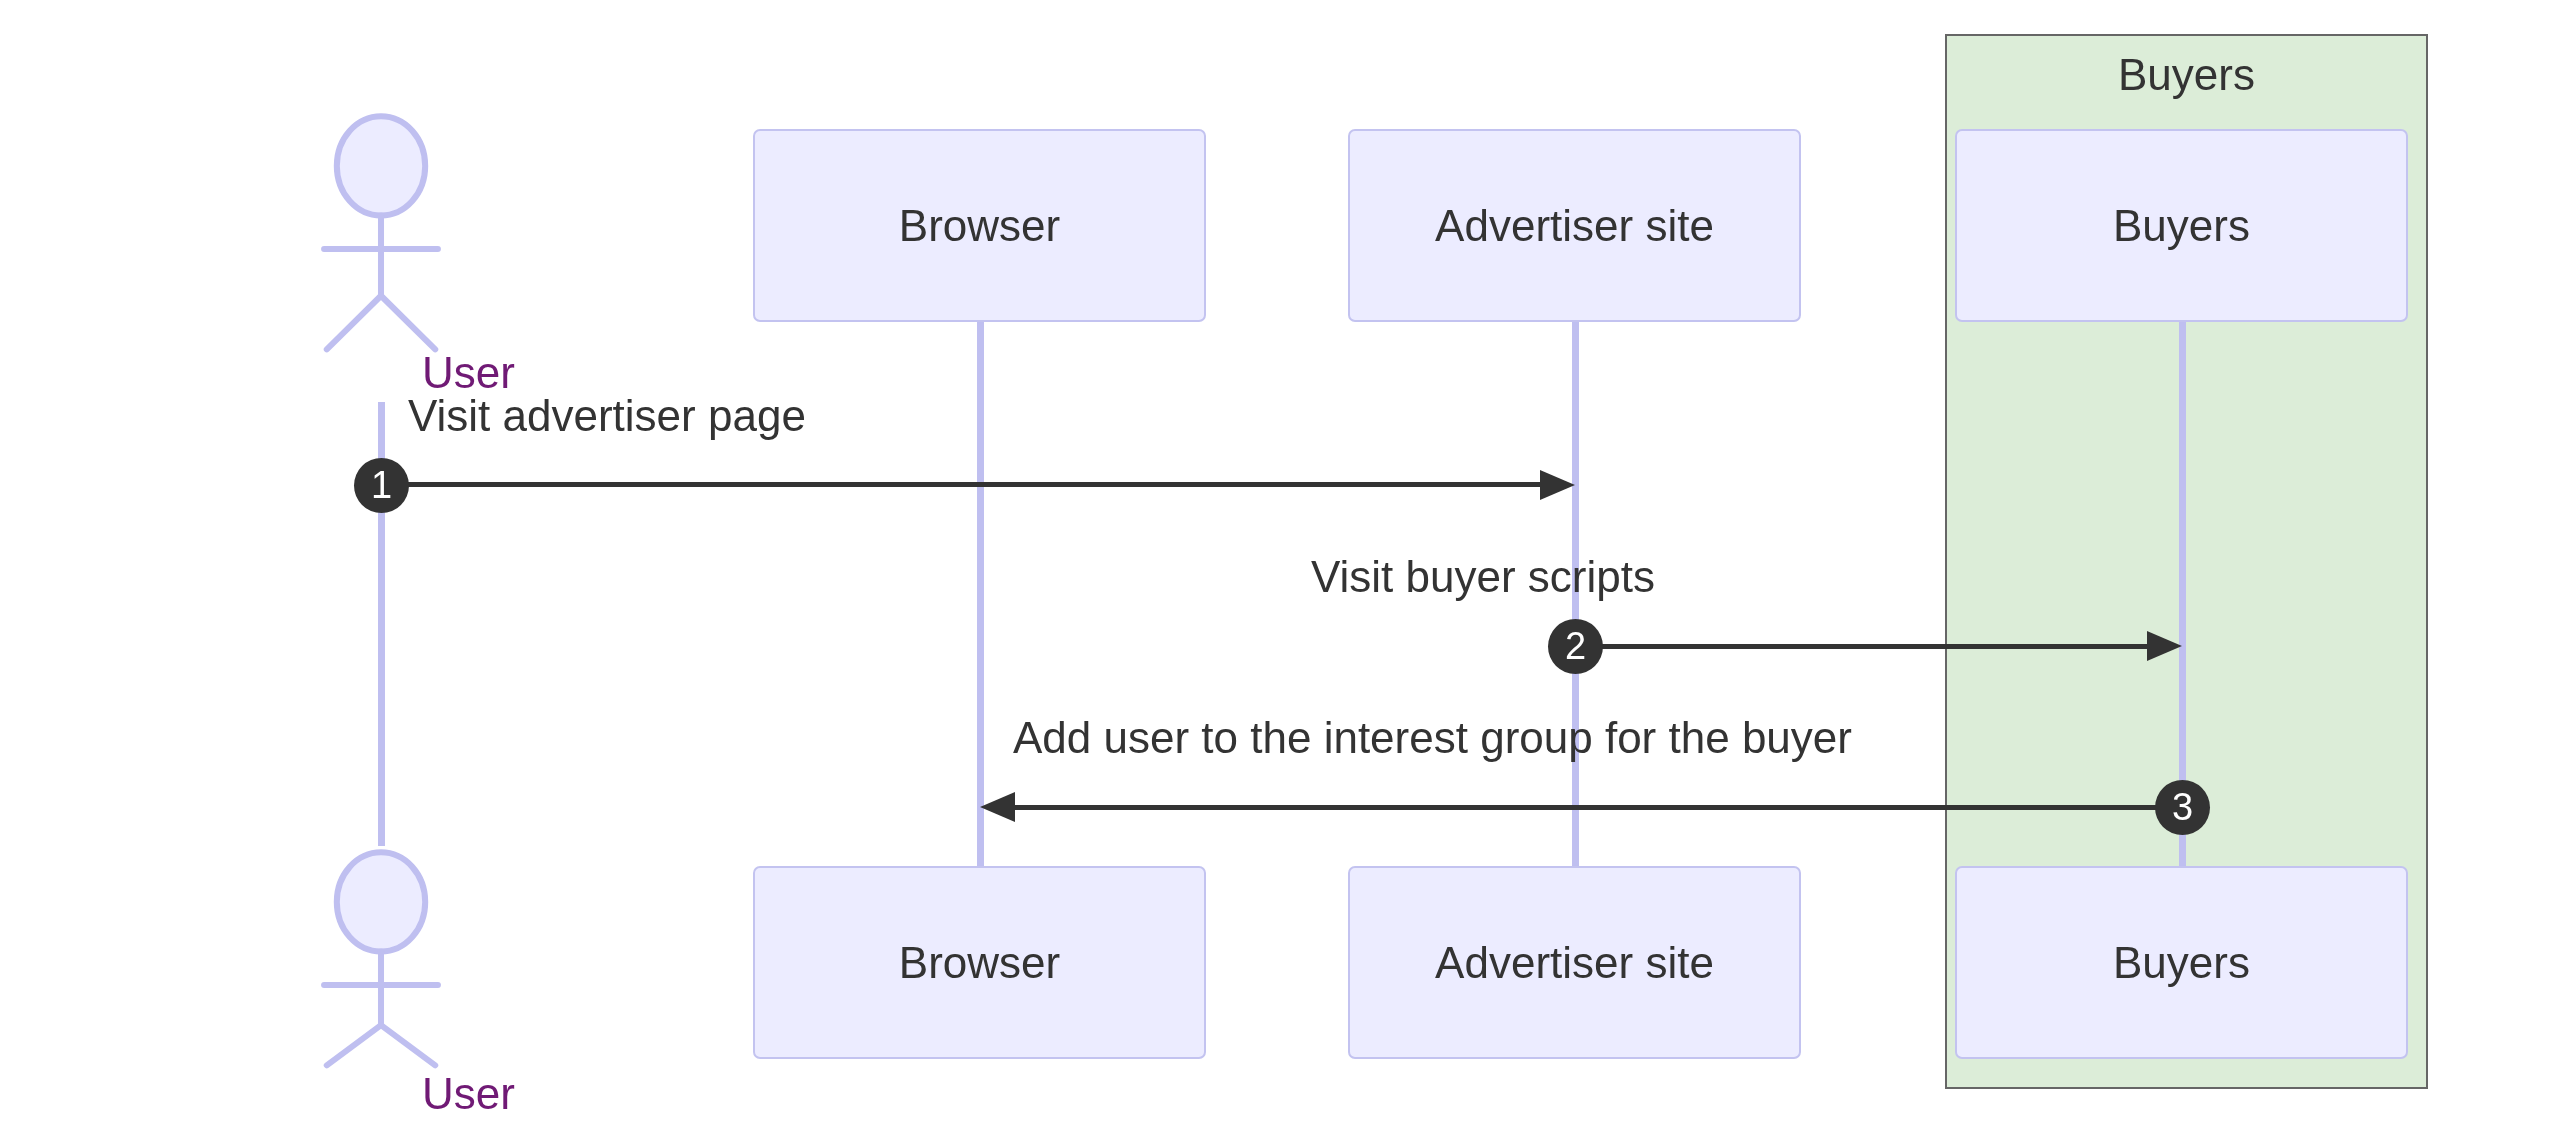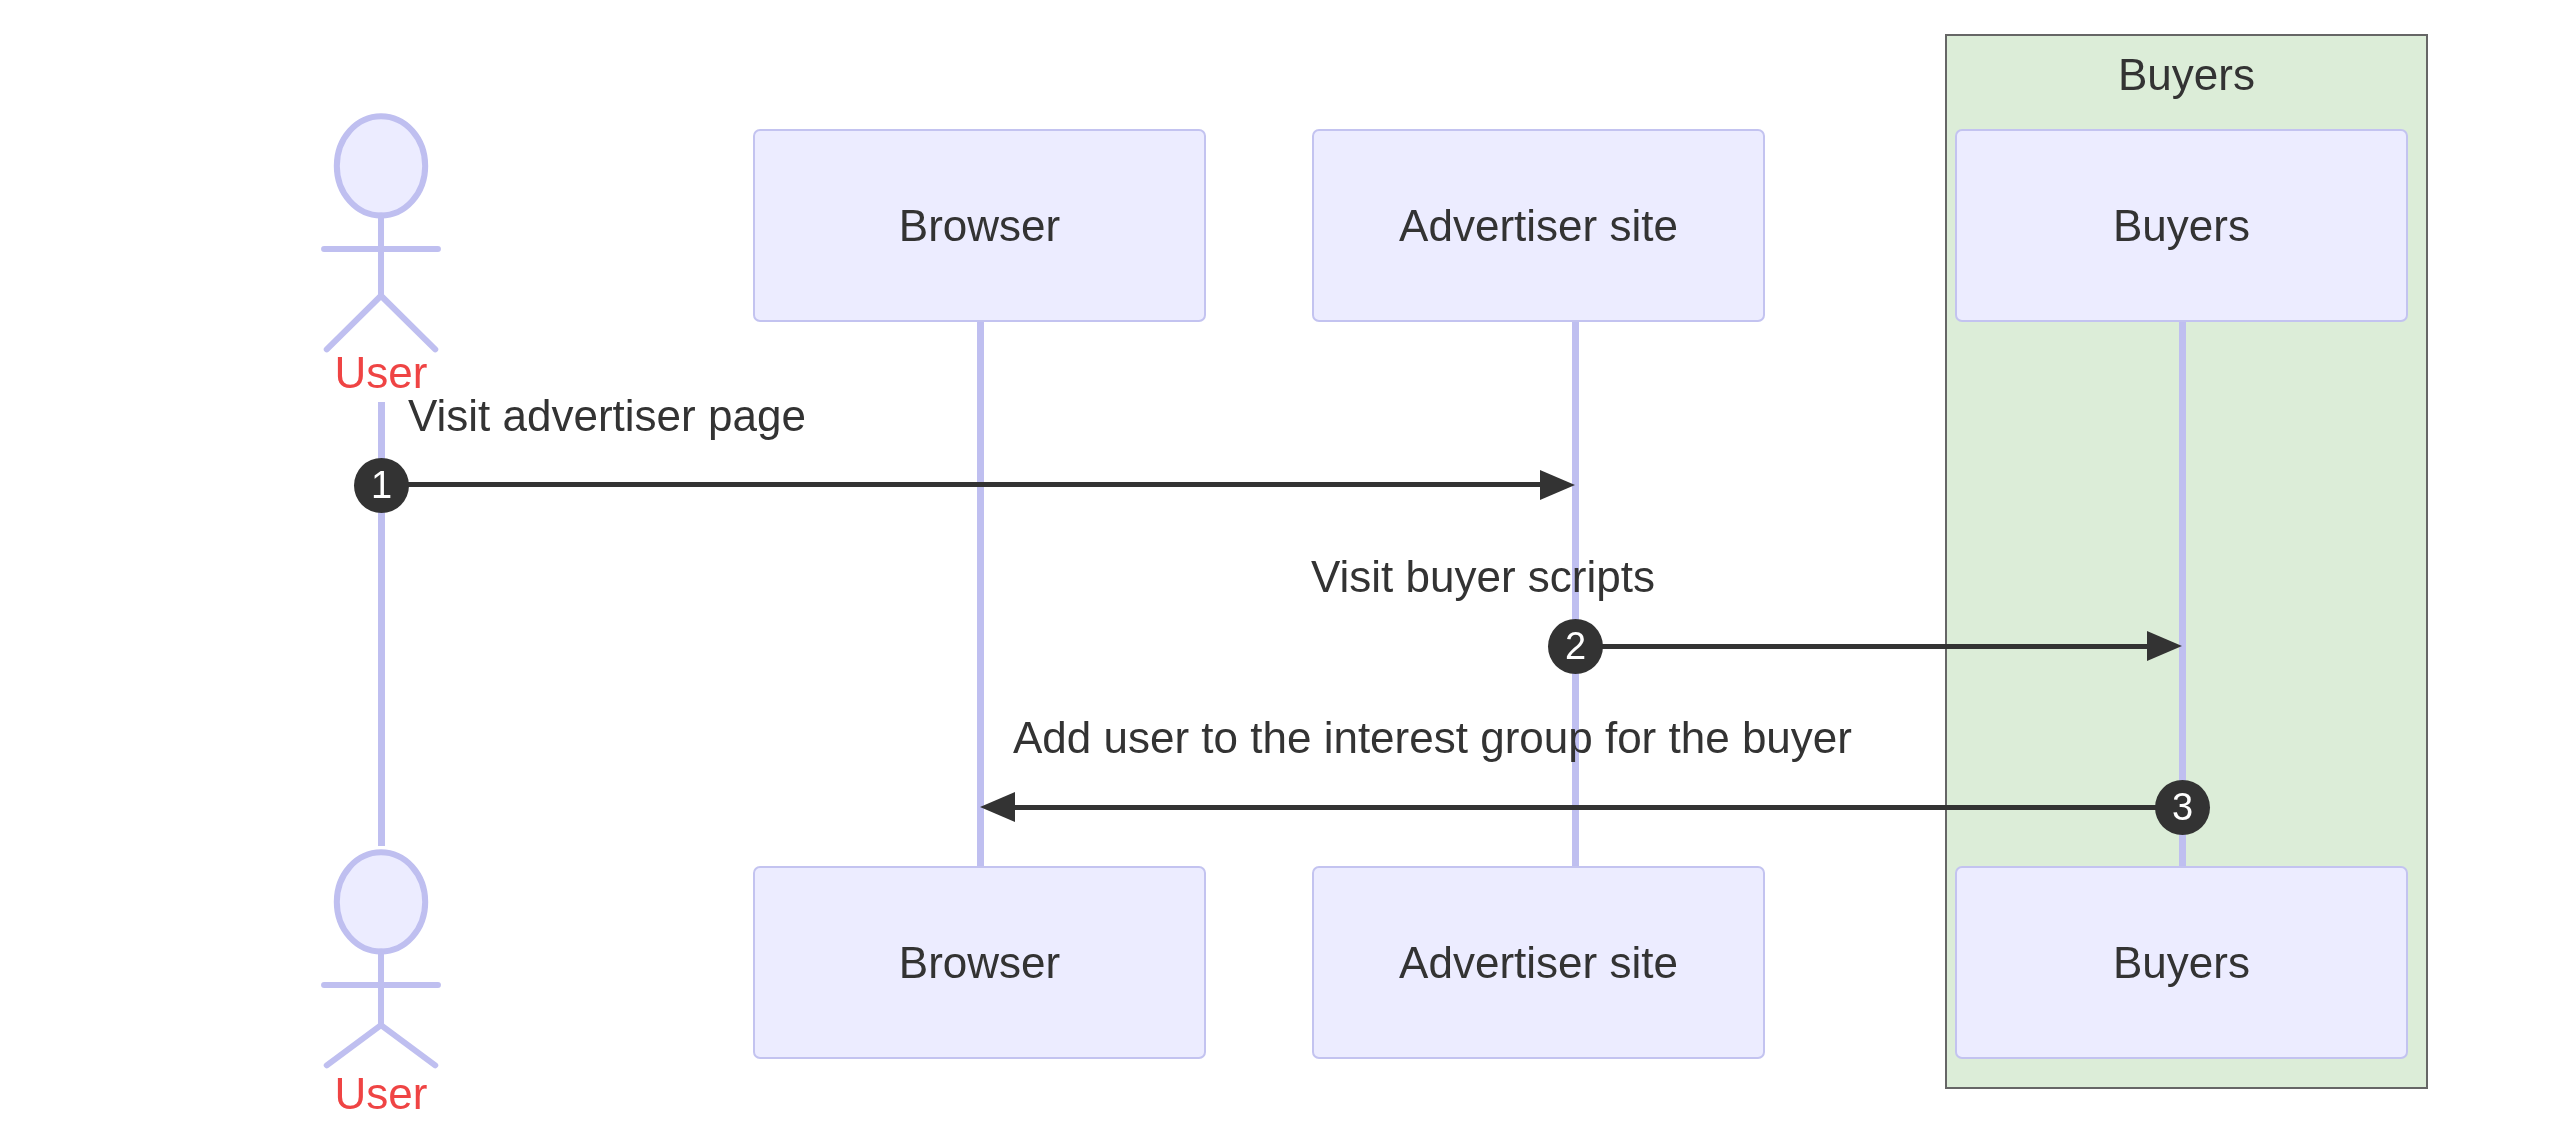--- a/index.html
+++ b/index.html
@@ -52,43 +52,43 @@
     box-sizing: border-box;
     display: flex;
     align-items: center;
     justify-content: center;
     font-size: 44px;
     color: #333333;
   }
   .pbox-top    { top: 129px; }
   .pbox-bottom { top: 866px; }
   .pbox-browser    { left: 753px; width: 453px; }
-  .pbox-advertiser { left: 1312px; width: 453px; }
+  .pbox-advertiser { left: 1348px; width: 453px; }
   .pbox-buyers     { left: 1955px; width: 453px; }
 
   
   .actor-svg { overflow: visible; }
   .actor-svg ellipse {
     fill: #ECECFF;
     stroke: #BFBFF0;
     stroke-width: 9;
   }
   .actor-svg line {
     stroke: #BFBFF0;
     stroke-width: 9;
     stroke-linecap: round;
   }
   .actor-figure-top    { left: 307px; top: 111px; }
   .actor-figure-bottom { left: 307px; top: 847px; }
   .actor-label {
     width: 268px;
-    text-align: center;
+    text-align: right;
     font-size: 44px;
     line-height: 52px;
-    color: #ef4444;
+    color: #701a75;
   }
   .actor-label-top    { left: 247px; top: 347px; }
   .actor-label-bottom { left: 247px; top: 1068px; }
 
   
   .msg-label {
     width: 1140px;
     text-align: left;
     font-size: 44px;
     line-height: 54px;

